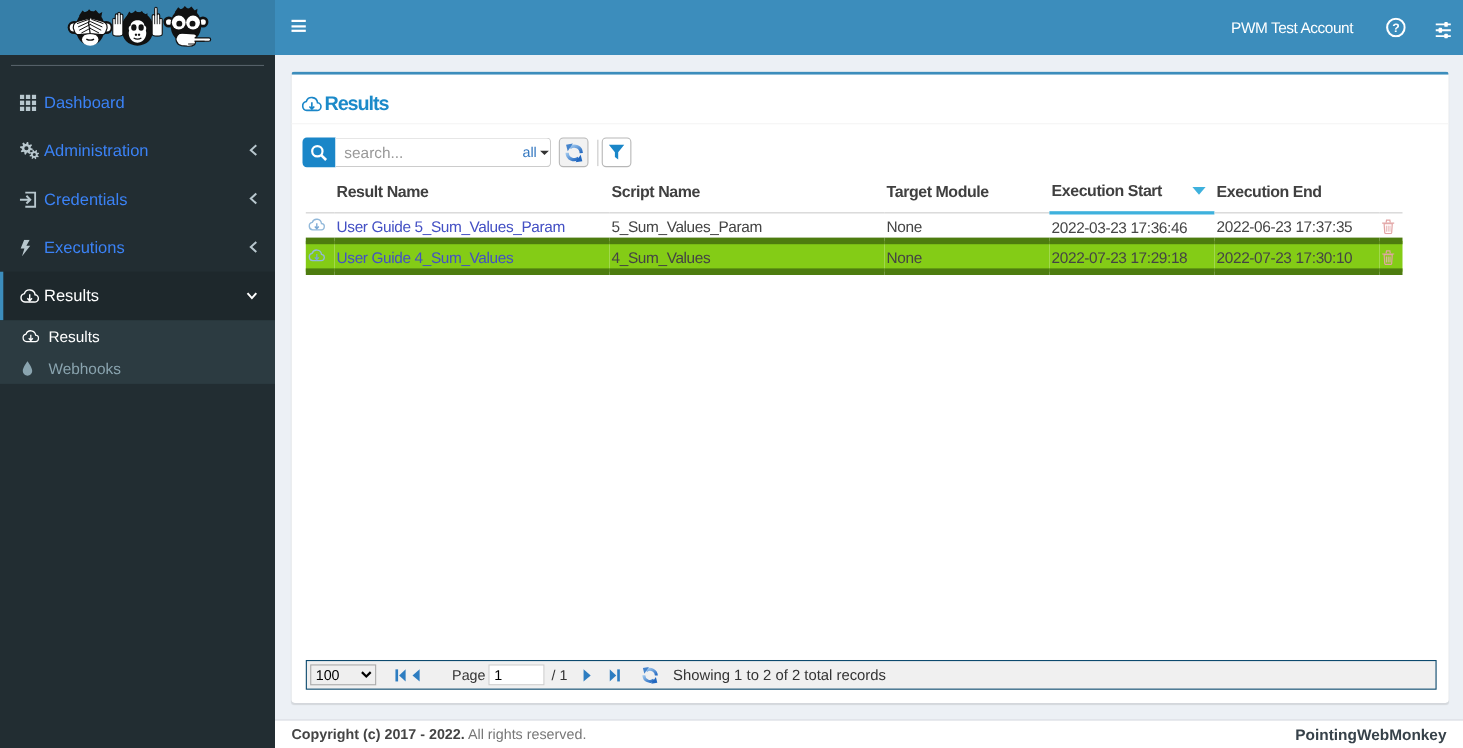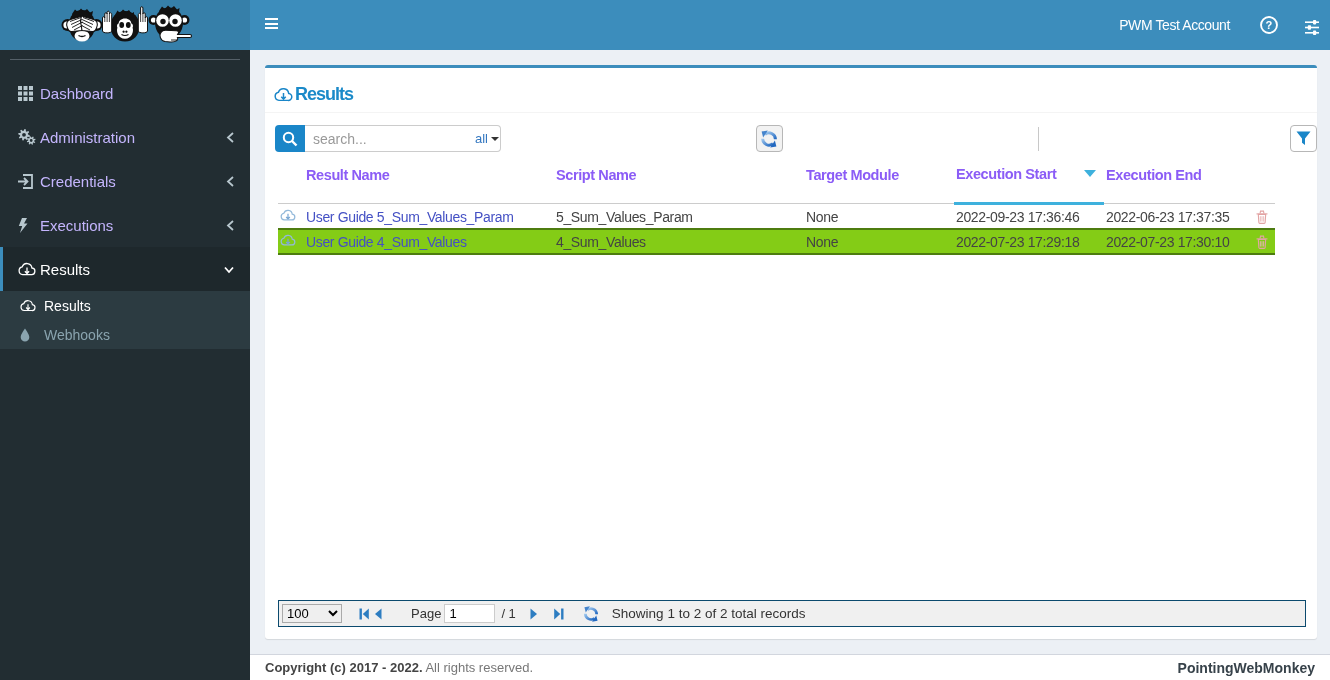--- a/index.html
+++ b/index.html
@@ -14,59 +14,59 @@
 .hamburger { position:absolute; left:15px; top:18px; width:13px; height:13px; }
 .hamburger span { display:block; height:2px; background:#fff; margin-bottom:2.6px; }
 .nav-right { position:absolute; right:0; top:0; height:50px; display:flex; align-items:center; }
 .nav-acct { color:#fff; font-size:14px; padding:0; line-height:50px; letter-spacing:-0.4px; }
 .nav-icon { padding:0 15px; line-height:50px; height:50px; display:flex; align-items:center; }
 
 
 .sidebar { position:absolute; left:0; top:50px; width:250px; height:630px; background:#222d32; }
 .sidebar-divider { border-top:1px solid #556068; margin:9px 10px 0 10px; }
 .smenu { list-style:none; margin-top:11px; }
-.smenu > li > a { display:flex; align-items:center; height:44px; padding-left:15px; color:#c4b5fd; text-decoration:none; font-size:15px; position:relative; border-left:3px solid transparent; }
+.smenu > li > a { display:flex; align-items:center; height:44px; padding-left:15px; color:#3b82f6; text-decoration:none; font-size:15px; position:relative; border-left:3px solid transparent; }
 .smenu > li > a .micon { width:22px; display:inline-flex; align-items:center; }
 .smenu > li.active > a { background:#1e282c; color:#fff; border-left-color:#3c8dbc; }
 .chev { position:absolute; right:15px; top:15px; }
 .treeview-menu { list-style:none; background:#2c3b41; }
 .treeview-menu li a { display:flex; align-items:center; height:29px; padding-left:20px; color:#8aa4af; text-decoration:none; font-size:14px; }
 .treeview-menu li a .micon { width:17px; display:inline-flex; align-items:center; margin-right:7px;}
 .treeview-menu li.active a { color:#fff; }
 
 
 .content-wrapper { position:absolute; left:250px; top:50px; width:1080px; height:604px; background:#ecf0f5; }
 .box { position:absolute; left:15px; top:15px; width:1052px; height:574px; background:#fff; border-top:3px solid #3c8dbc; border-radius:3px; box-shadow:0 1px 1px rgba(0,0,0,0.1); }
 .box-header { height:45px; padding:16px 13px 0 9px; border-bottom:1px solid #f4f4f4; }
 .box-title { color:#1b8ac9; font-size:18px; font-weight:bold; display:flex; align-items:center; gap:2px; letter-spacing:-1px; }
-.toolbar { padding:12px 0 9px 10px; display:flex; align-items:center;justify-content:space-between; }
+.toolbar { padding:12px 0 9px 10px; display:flex; align-items:center; }
 .search-group { display:flex; height:27px; }
 .search-btn { width:30px; background:#1a86c8; border-radius:4px 0 0 4px; display:flex; align-items:center; justify-content:center; }
 .search-input { width:196px; border:1px solid #ccc; border-left:none; border-radius:0 4px 4px 0; display:flex; align-items:center; position:relative; background:#fff;}
 .search-input .ph { color:#999; font-size:14px; margin-left:8px; }
 .search-all { position:absolute; right:1px; color:#3377c0; font-size:13px; display:flex; align-items:center; gap:3px;}
 .caret-down { width:0; height:0; border-left:4px solid transparent; border-right:4px solid transparent; border-top:4px solid #333; display:inline-block; }
 .tb-btn { width:27px; height:27px; border:1px solid #b7b7b7; border-radius:4px; display:flex; align-items:center; justify-content:center; }
 .btn-refresh { background:#f2f2f2; margin-left:7px; }
 .btn-filter { background:#fff; margin-left:3px; }
 .tb-divider { width:1px; height:24px; background:#c8c8c8; margin-left:8px; }
 
 
 table.grid { border-collapse:collapse; width:997px; margin:0 13px; table-layout:fixed; font-size:14px; }
 table.grid col.c-icon { width:26px; }
 table.grid col.c-name { width:250px; }
 table.grid col.c-script { width:250px; }
 table.grid col.c-target { width:150px; }
 table.grid col.c-start { width:150px; }
 table.grid col.c-end { width:150px; }
 table.grid col.c-del { width:21px; }
-table.grid th { text-align:left; font-size:14.5px; letter-spacing:-0.4px; line-height:15px; color:#8b5cf6; padding:6px 2px 20px 2px; border-bottom:1px solid #ccc; position:relative; }
+table.grid th { text-align:left; font-size:14.5px; letter-spacing:-0.4px; line-height:15px; color:#404040; padding:6px 2px 10px 2px; border-bottom:1px solid #ccc; position:relative; }
 table.grid th.sorted { border-bottom:3px solid #3eb1dd; }
 table.grid th .sortcaret { position:absolute; right:8px; top:9px; width:0; height:0; border-left:6px solid transparent; border-right:6px solid transparent; border-top:7px solid #3eb1dd; }
-table.grid td { height:25px; padding:2px 2px 0 2px; border-bottom:2px solid #4d7c0f; color:#444; letter-spacing:-0.35px;margin-top:36px; }
+table.grid td { height:25px; padding:2px 2px 0 2px; border-bottom:6px solid #4d7c0f; color:#444; letter-spacing:-0.35px;margin-top:36px; }
 table.grid tr.odd td { background:#84cc16; }
 a.rowlink { color:#4450c4; text-decoration:none; }
 
 
 .pager { position:absolute; left:13px; bottom:12px; width:1028px; height:27px; background:#f0f0f0; border:1px solid #0c4a6e; display:flex; align-items:center; font-size:13px; color:#333; }
 .pager select { margin-left:3px; width:60px; height:19px; font-size:13px; font-family:"Liberation Sans",sans-serif; border:1px solid #aaa; }
 .pg-ico { display:inline-flex; align-items:center; }
 .pager input { width:51px; height:19px; border:1px solid #ccc; font-size:13px; padding-left:4px; font-family:"Liberation Sans",sans-serif; }
 
 
@@ -310,21 +310,21 @@
             <th></th>
       </tr>
       <tr>
         <td><svg width="16" height="13" viewBox="0 0 18 15">
                 <path d="M4.7 12.6 a3.9 3.9 0 0 1 -0.5 -7.7 a5 5 0 0 1 9.7 1.1 a3.3 3.3 0 0 1 -0.7 6.6 Z" stroke="#93b9da" stroke-width="1.4" fill="none"></path>
                 <path d="M9 5.6 L9 11.3 M6.9 9.2 L9 11.5 L11.1 9.2" stroke="#79a7d4" stroke-width="1.4" fill="none"></path>
               </svg></td>
         <td><a class="rowlink">User Guide 5_Sum_Values_Param</a></td>
         <td>5_Sum_Values_Param</td>
             <td>None</td>
-            <td>2022-09-23 17:36:46</td>
+            <td>2022-03-23 17:36:46</td>
             <td>2022-06-23 17:37:35</td>
         <td style="padding-left:2px;"><svg style="margin-top:3px" width="12" height="14" viewBox="0 0 12 14">
                 <g stroke="#e2a4a4" stroke-width="1.1" fill="none">
                   <path d="M2.3 4.4 L9.7 4.4 L9.15 12.5 A1 1 0 0 1 8.2 13.4 L3.8 13.4 A1 1 0 0 1 2.85 12.5 Z"></path>
                   <line x1="0.5" y1="3.9" x2="11.5" y2="3.9"></line>
                   <path d="M4.1 3.4 L4.5 1.1 L7.5 1.1 L7.9 3.4"></path>
                 </g>
                 <g stroke="#e9b5b5" stroke-width="0.9">
                   <line x1="4.35" y1="6.2" x2="4.35" y2="11.6"></line>
                   <line x1="6" y1="6.2" x2="6" y2="11.6"></line>

